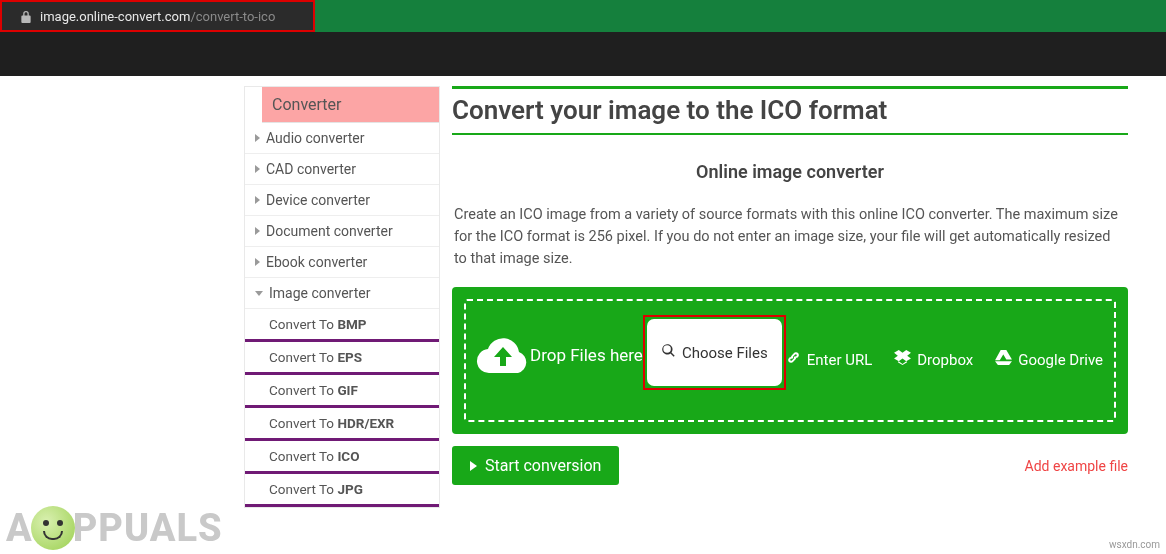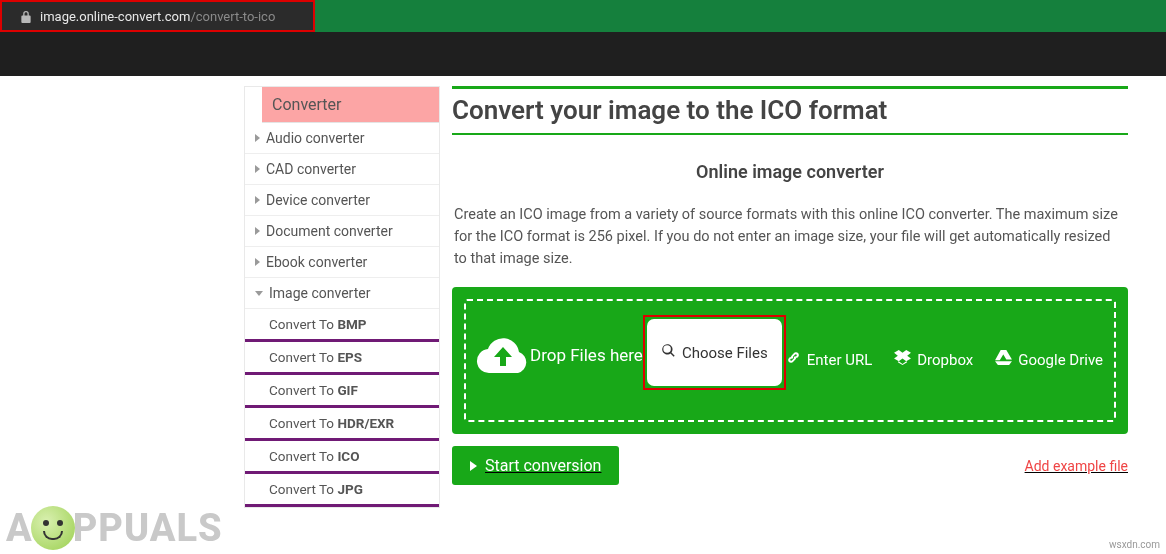--- a/index.html
+++ b/index.html
@@ -33,21 +33,21 @@
 .dropzone { background: #18a818; border-radius: 4px; padding: 12px; }
 .drop-inner { border: 2px dashed #fff; border-radius: 3px; display: flex; flex-direction: row; align-items: center; padding: 14px 10px 16px; }
 .cloud { margin-bottom: 6px; }
 .drop-label { color: #fff; font-size: 17px; margin-bottom: 10px; }
 .choose-btn { background: #fff; color: #333; padding: 24px 14px; font-size: 15px; border-radius: 7px; display: inline-flex; align-items: center; cursor: pointer; }
 .choose-wrap { border: 2px solid #d00; padding: 2px; margin-bottom: 14px; }
 .search-ic { margin-right: 6px; }
 .cloud-opts { display: flex; gap: 22px; color: #fff; font-size: 15px; align-items: center; }
 .cloud-opt { display: inline-flex; align-items: center; gap: 6px; cursor: pointer; justify-content: center; }
 
-.bottom-row { display: flex; align-items: center; justify-content: space-between; margin-top: 12px; text-decoration: underline; }
+.bottom-row { display: flex; align-items: center; justify-content: space-between; margin-top: 12px; }
 .start-btn { background: #18a818; color: #fff; padding: 10px 18px; border-radius: 3px; font-size: 16px; display: inline-flex; align-items: center; cursor: pointer; }
 .start-caret { width: 0; height: 0; border-top: 5px solid transparent; border-bottom: 5px solid transparent; border-left: 7px solid #fff; margin-right: 8px; }
 .example-link { color: #ef4444; font-size: 14px; text-decoration: none; cursor: pointer; margin-left: 26px; }
 
 .watermark { position: absolute; left: 6px; bottom: 4px; font-size: 38px; font-weight: 800; letter-spacing: 1px; color: #c9c9c9; display: flex; align-items: center; font-family: Arial, sans-serif; }
 .watermark-face { width: 44px; height: 44px; border-radius: 50%; background: radial-gradient(circle at 35% 35%, #d9f0b0, #9bcf4f); margin: 0 -2px; display: inline-block; position: relative; }
 .wm-eye { position: absolute; width: 6px; height: 6px; background: #333; border-radius: 50%; top: 14px; }
 .wm-eye.l { left: 12px; } .wm-eye.r { right: 12px; }
 .wm-mouth { position: absolute; width: 20px; height: 9px; border: 2px solid #333; border-top: none; border-radius: 0 0 14px 14px; bottom: 10px; left: 12px; }
 

